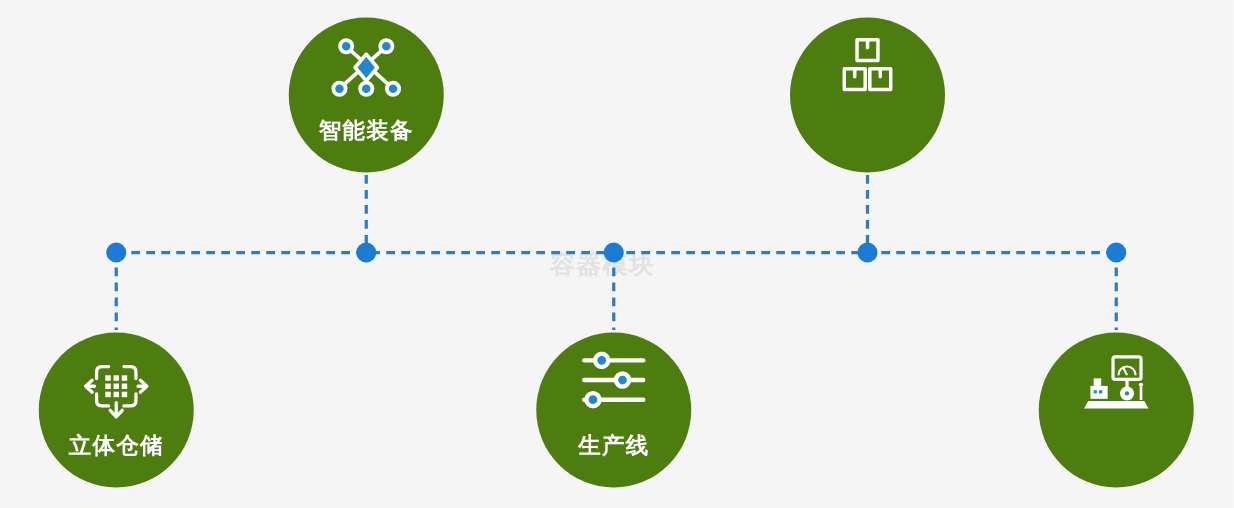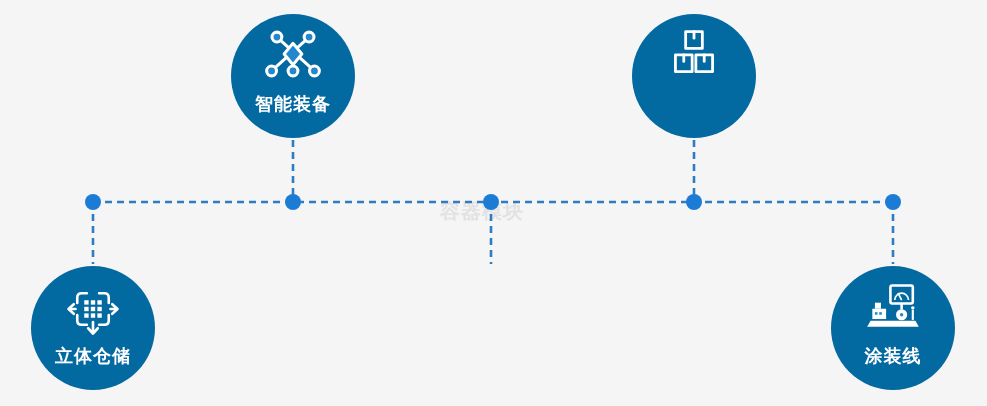--- a/index.html
+++ b/index.html
@@ -10,21 +10,21 @@
     background:#f5f5f5; overflow:hidden;
   }
   .watermark {
     position:absolute; left:440px; top:198px; width:120px;
     font-size:20px; letter-spacing:1px; color:#e3e1e2; font-weight:bold;
     z-index:1; user-select:none; white-space:nowrap;
   }
   .connectors { position:absolute; left:0; top:0; z-index:2; }
   .node {
     position:absolute; width:124px; height:124px; border-radius:50%;
-    background:#0369a1; z-index:3;font-family:Liberation Serif, serif;
+    background:#4d7c0f; z-index:3;font-family:Liberation Serif, serif;
   }
   .node .icon { position:absolute; left:0; right:0; top:15px; display:flex; justify-content:center; }
   .node .label {
     position:absolute; left:0; right:0; top:78px; text-align:center;
     color:#ffffff; font-size:18px; font-weight:bold; letter-spacing:1px;
   }
   .node-top-left     { left:231px; top:14px;  }
   .node-top-right    { left:632px; top:14px;  }
   .node-bottom-left  { left:31px;  top:266px; }
   .node-bottom-center{ left:429px; top:266px; }
@@ -115,35 +115,51 @@
           <rect x="37" y="29.5" width="5" height="5"></rect>
           <rect x="22" y="37" width="5" height="5"></rect>
           <rect x="29.5" y="37" width="5" height="5"></rect>
           <rect x="37" y="37" width="5" height="5"></rect>
         </g>
       </svg>
     </span>
     <span class="label">立体仓储</span>
   </div>
 
+  <div class="node node-bottom-center">
+    <span class="icon">
+      <svg width="56" height="46" viewBox="0 0 64 52">
+        <g stroke="#ffffff" stroke-width="4" stroke-linecap="round">
+          <line x1="5" y1="8" x2="59" y2="8"></line>
+          <line x1="5" y1="26" x2="59" y2="26"></line>
+          <line x1="5" y1="44" x2="59" y2="44"></line>
+        </g>
+        <g fill="#2287ce" stroke="#ffffff" stroke-width="4">
+          <circle cx="21" cy="8" r="6"></circle>
+          <circle cx="40" cy="26" r="6"></circle>
+          <circle cx="13" cy="44" r="6"></circle>
+        </g>
+      </svg>
+    </span>
+    <span class="label">生产线</span>
+  </div>
 
   <div class="node node-bottom-right">
     <span class="icon">
       <svg width="62" height="52" viewBox="0 0 72 60">
         <rect x="33" y="5" width="26" height="21" rx="2" fill="none" stroke="#ffffff" stroke-width="3"></rect>
         <path d="M38,22 A8,8 0 0 1 54,22" fill="none" stroke="#ffffff" stroke-width="2"></path>
         <line x1="46" y1="22" x2="42" y2="14" stroke="#ffffff" stroke-width="2"></line>
         <line x1="46" y1="26" x2="46" y2="33" stroke="#ffffff" stroke-width="3"></line>
         <rect x="15" y="25" width="7" height="7" fill="#ffffff"></rect>
         <rect x="12" y="32" width="16" height="12" fill="#ffffff"></rect>
         <rect x="15" y="36" width="3" height="3" fill="#2287ce"></rect>
         <rect x="20" y="36" width="3" height="3" fill="#2287ce"></rect>
         <circle cx="46" cy="39" r="6.5" fill="#ffffff"></circle>
         <circle cx="46" cy="39" r="2" fill="#2287ce"></circle>
         <line x1="59" y1="33" x2="59" y2="45" stroke="#ffffff" stroke-width="2.5"></line>
         <circle cx="59" cy="31" r="2" fill="#ffffff"></circle>
         <polygon points="10,46 62,46 66,53 6,53" fill="#ffffff"></polygon>
       </svg>
     </span>
-    <span class="label">涂装线</span>
   </div>
 
 </div>
 
 </body></html>

